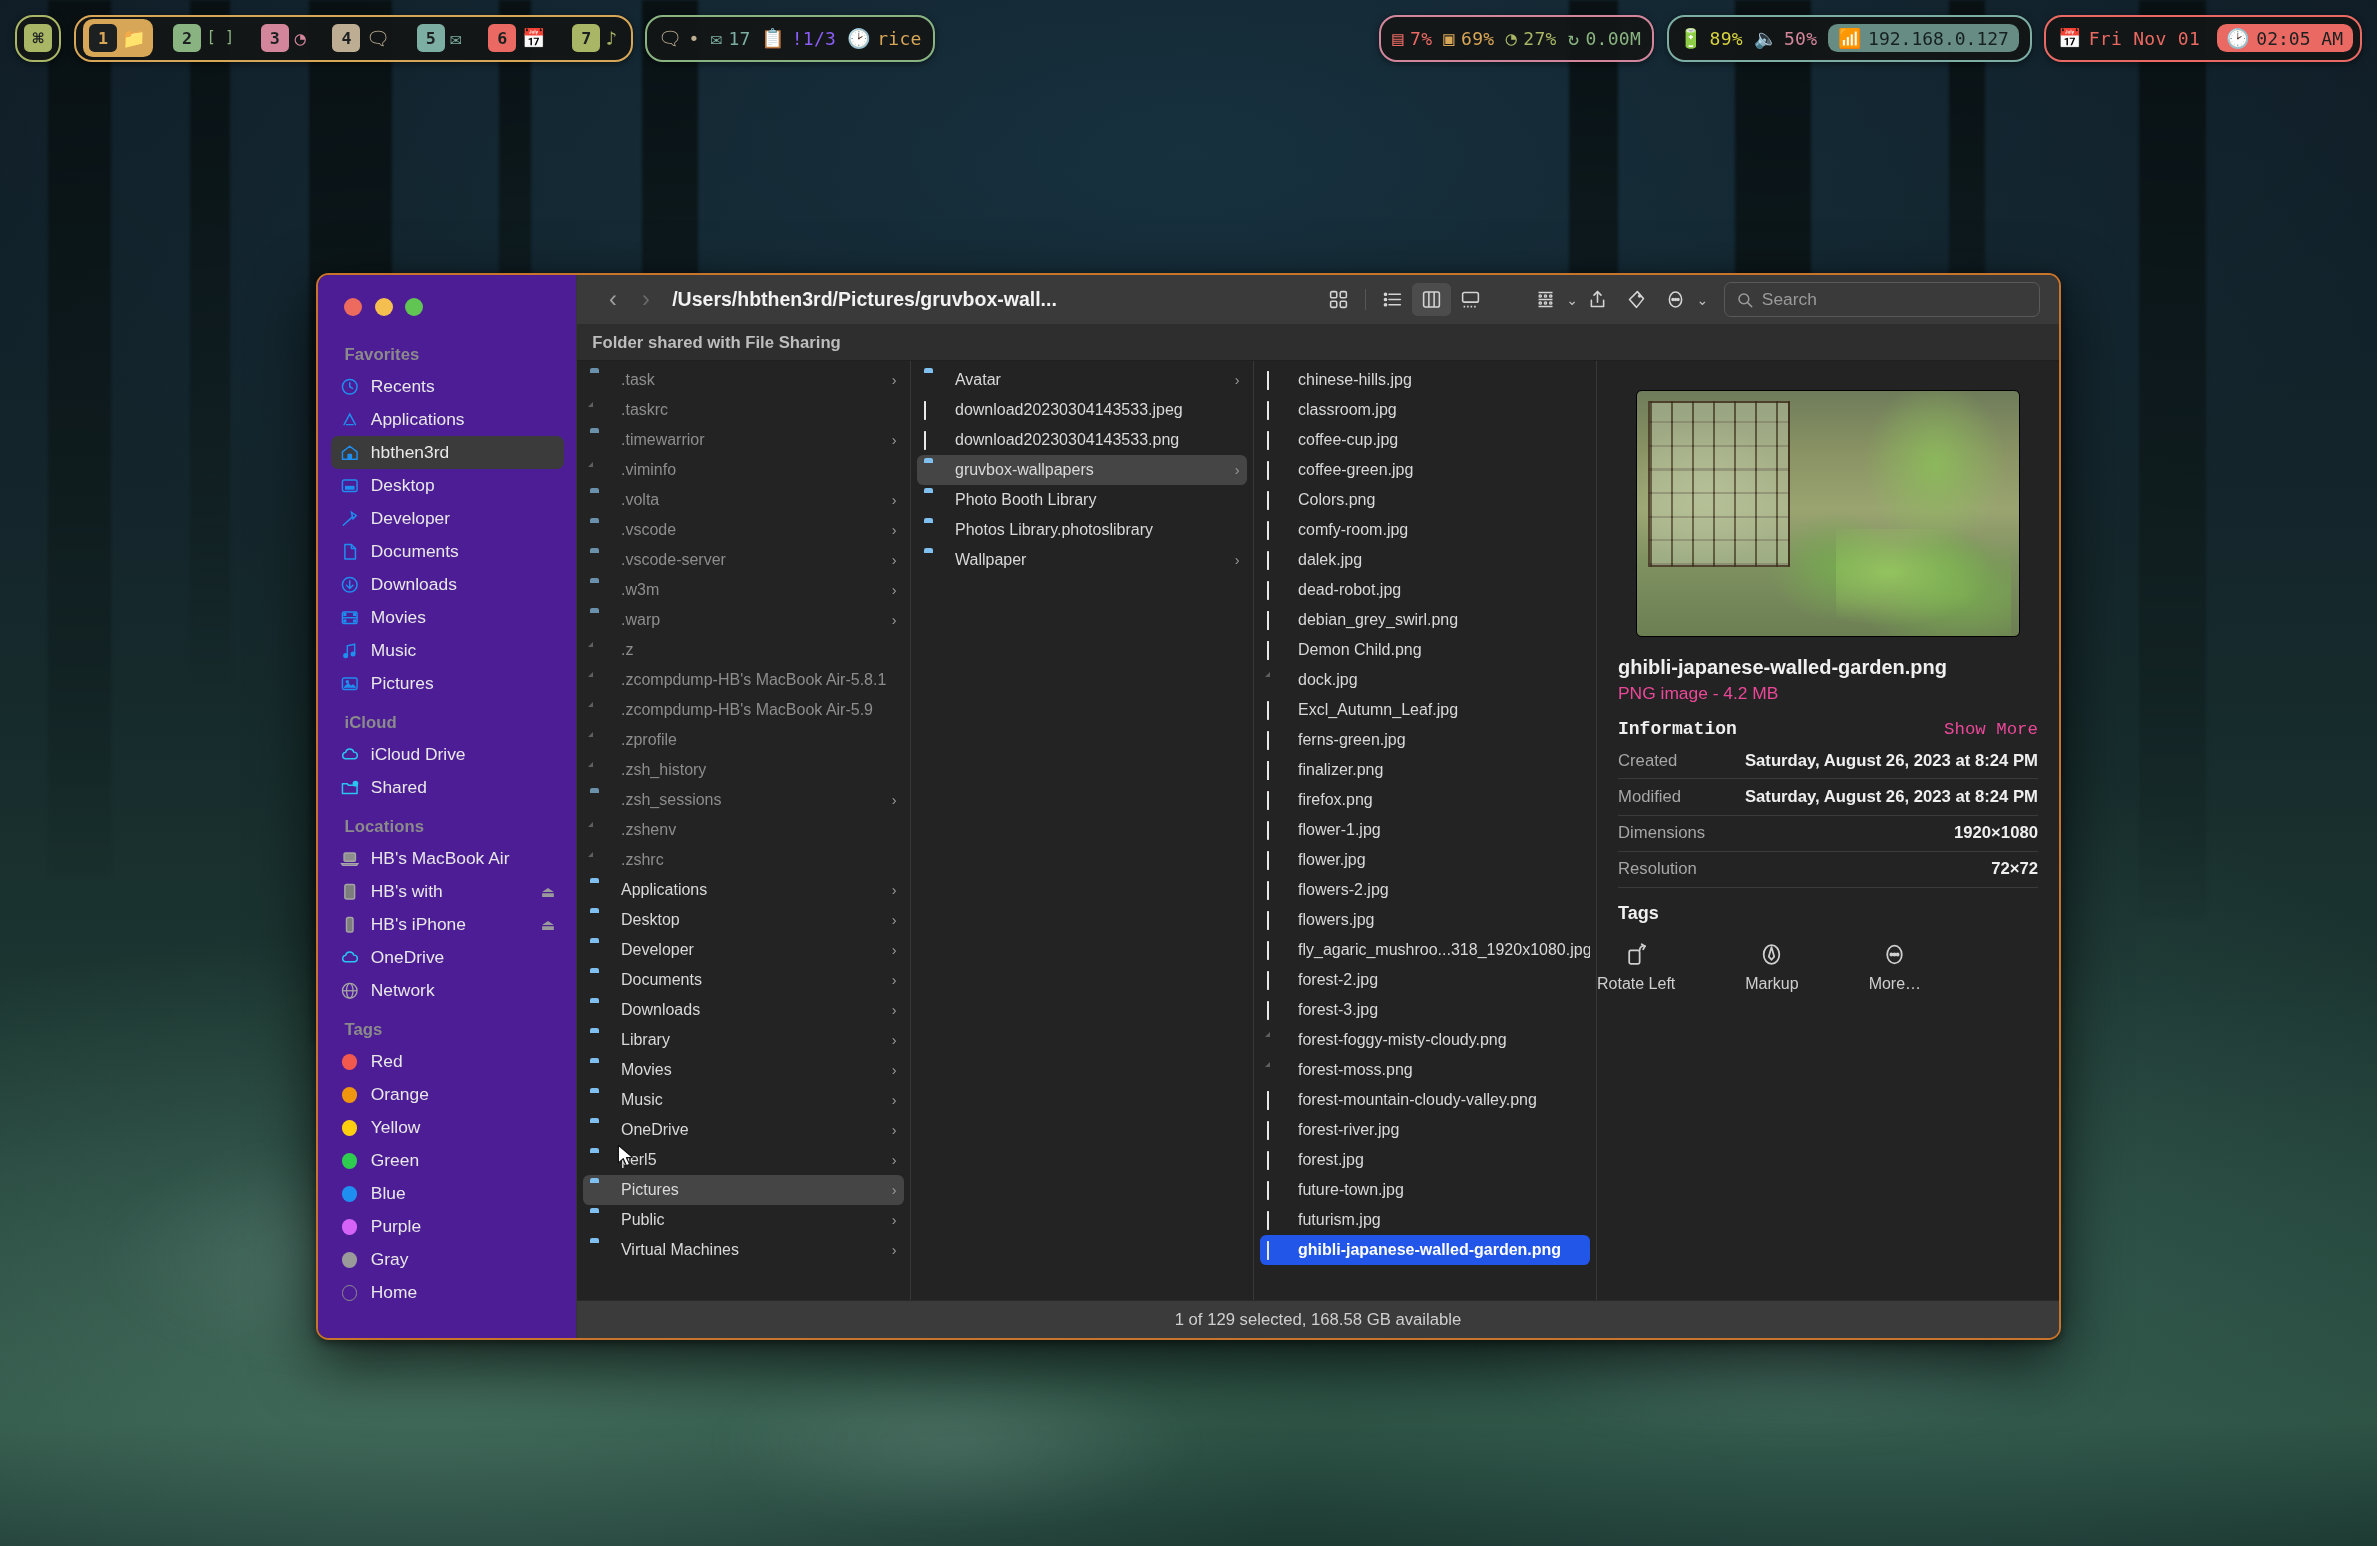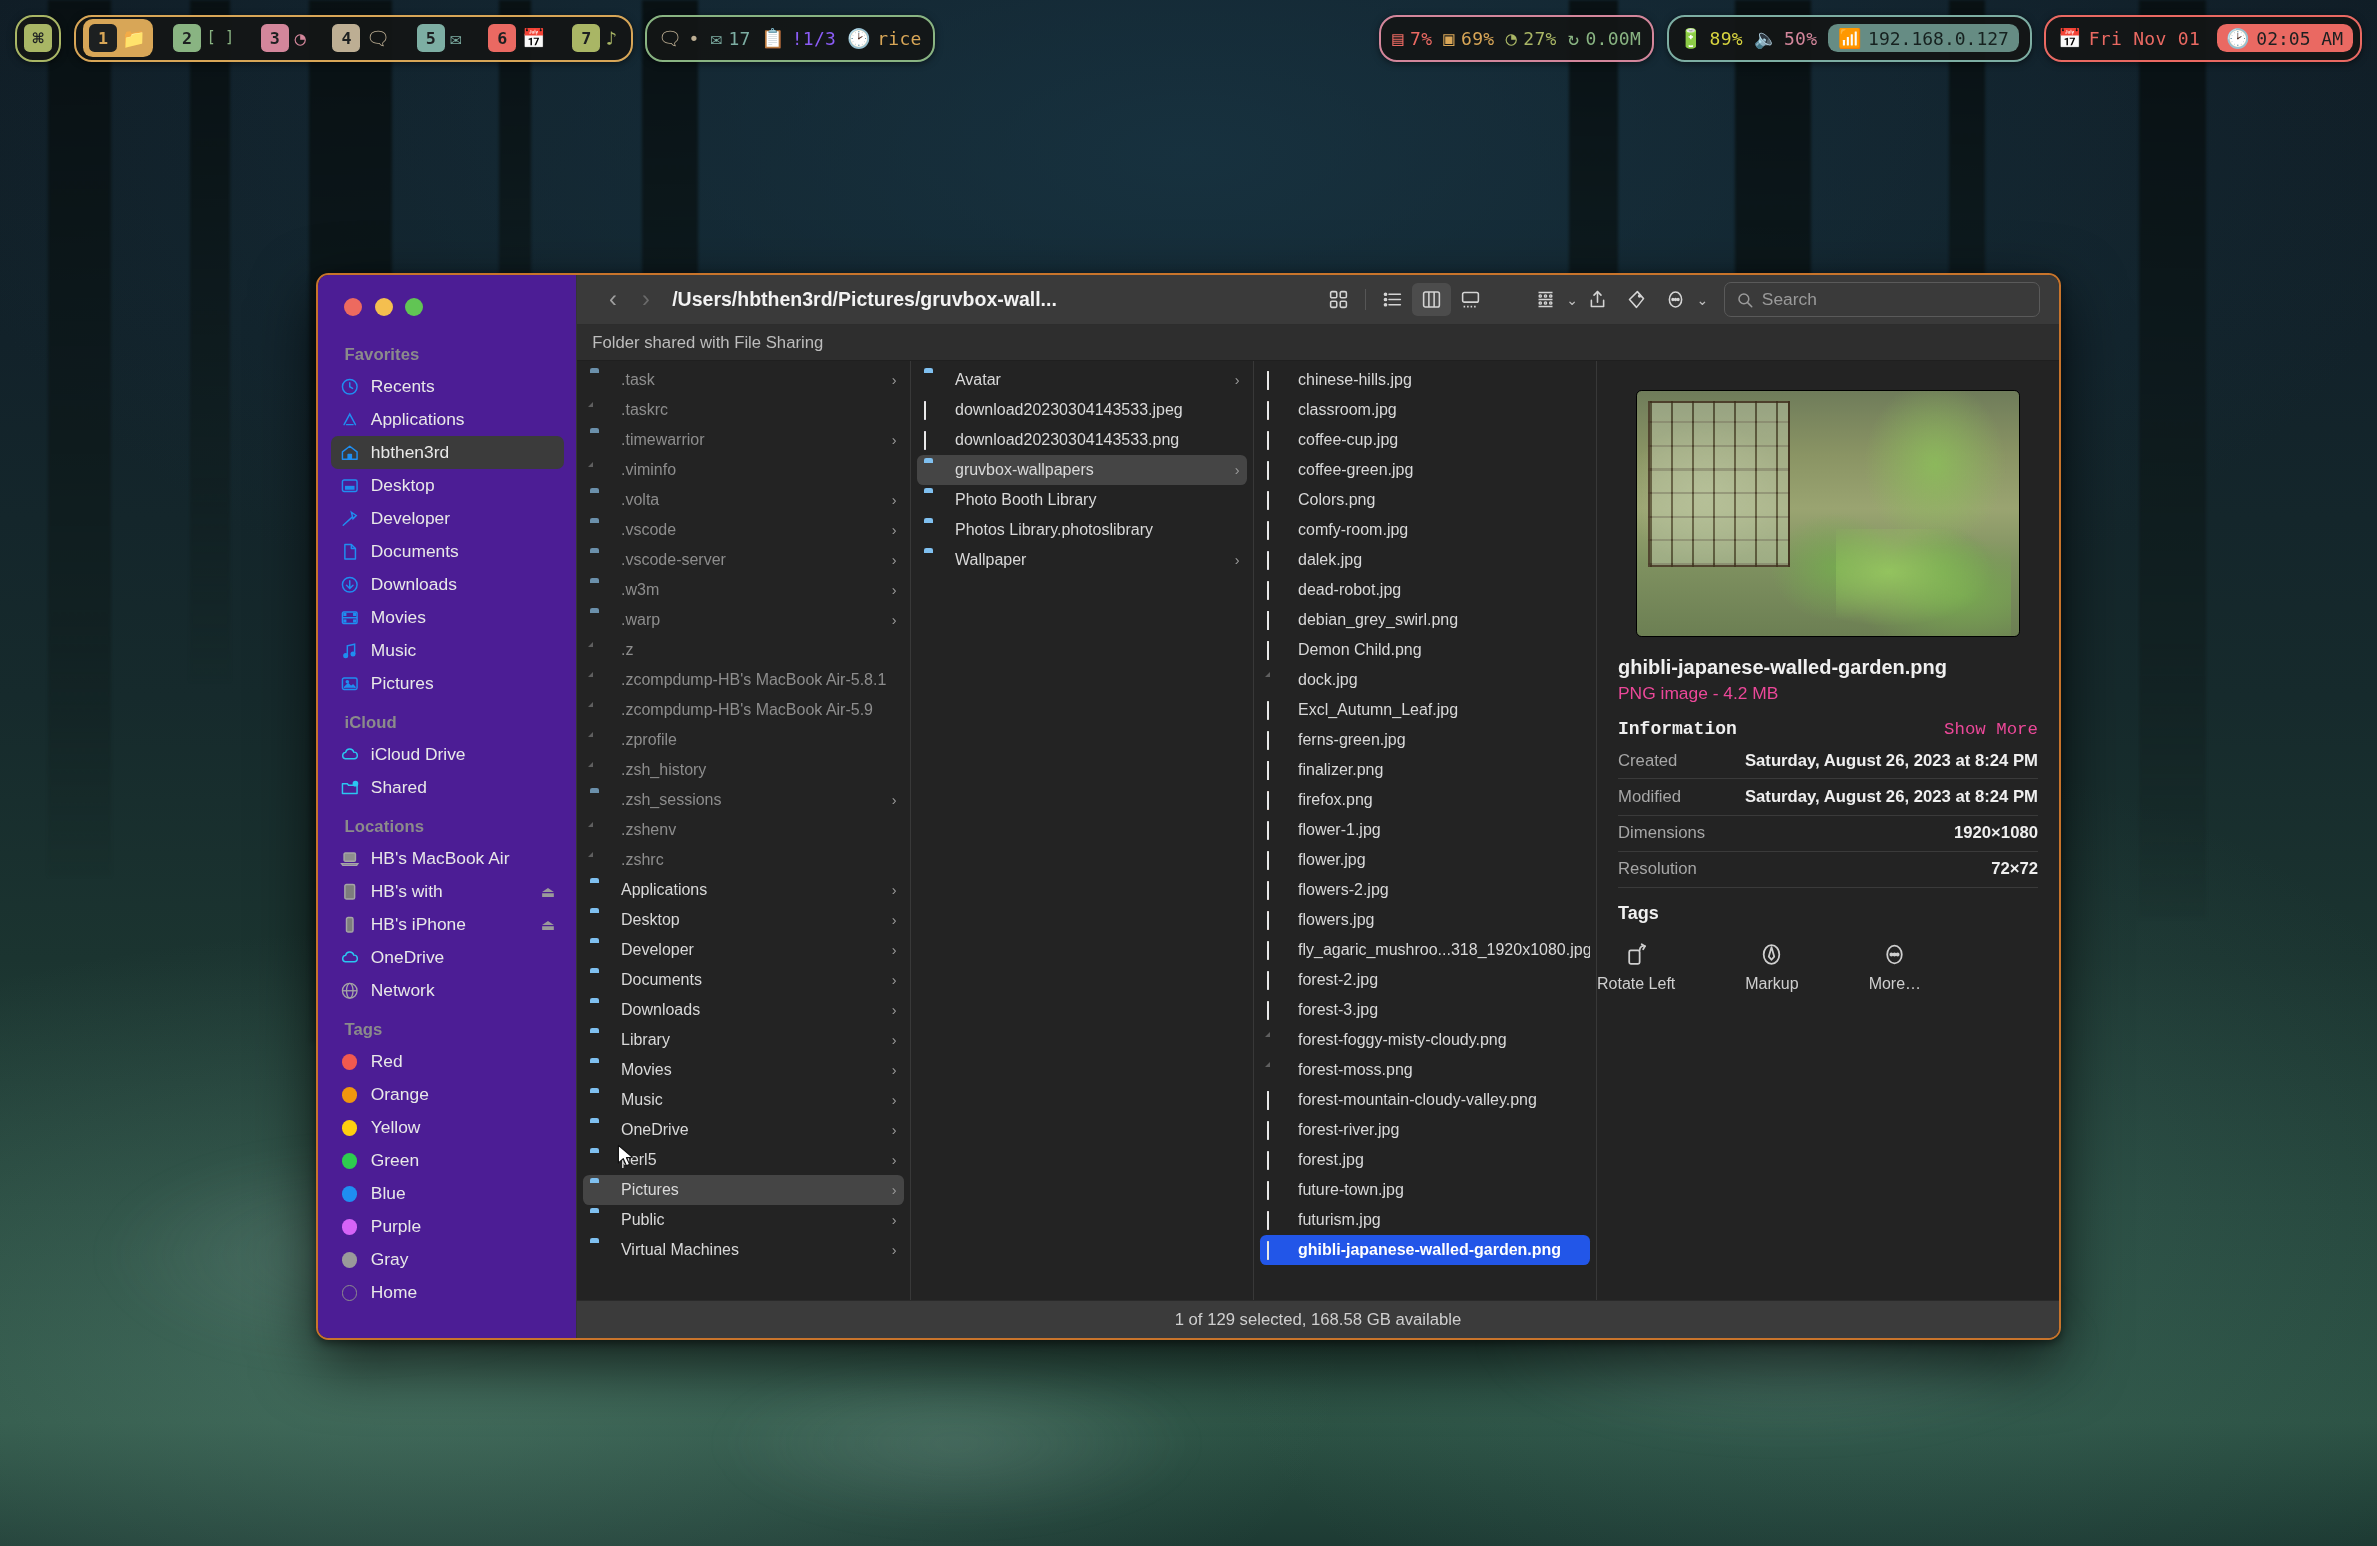--- a/index.html
+++ b/index.html
@@ -166,21 +166,21 @@
     border: 0.7px solid #5a5a5a; border-radius: 7px;
     display: flex; align-items: center; gap: 8.3px;
     padding: 0 11px; margin-left: 15.3px;
     color: #9a9a9a; font-size: 17.4px;
   }
 
   #sharebanner {
     height: 36px; background: #2e2e2e;
     display: flex; align-items: center;
     padding-left: 15.3px;
-    color: #bdbdbd; font-size: 16.7px; font-weight: normal;
+    color: #bdbdbd; font-size: 16.7px; font-weight: bold;
     border-bottom: 0.7px solid #1f1f1f;
   }
 
   #columns { flex: 1; display: flex; min-height: 0; background: #232323; }
   .col {
     border-right: 0.7px solid #383838;
     overflow: hidden;
     padding-top: 4.2px;
     position: relative;
   }

